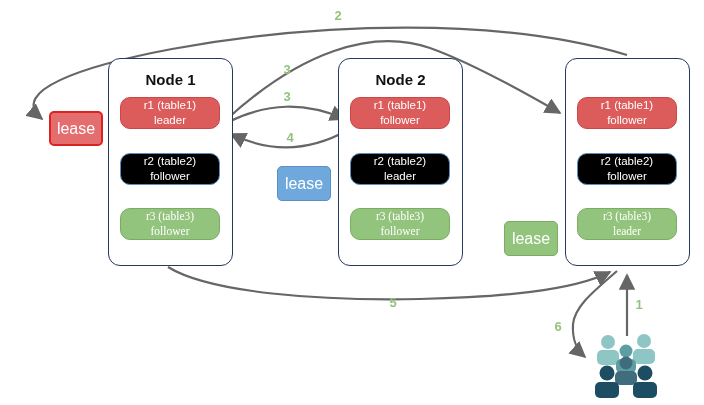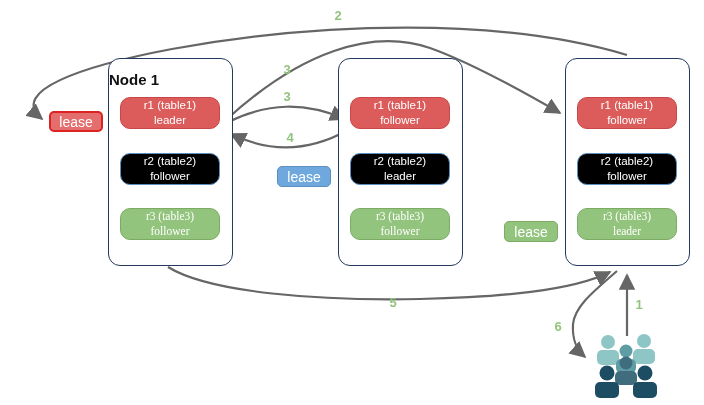--- a/index.html
+++ b/index.html
@@ -7,37 +7,37 @@
     position:relative;width:704px;height:405px;background:#ffffff;overflow:hidden;
     font-family:"Liberation Sans", sans-serif;
   }
   .arrow-layer{position:absolute;left:0;top:0;width:704px;height:405px;}
   .node{
     position:absolute;top:58px;width:125px;height:208px;
     background:#ffffff;border:1.5px solid #23395d;border-radius:12px;
     box-sizing:border-box;
   }
   .node-title{
-    position:absolute;left:0;right:0;top:12px;text-align:left;
+    position:absolute;left:0;right:0;top:12px;text-align:center;
     font-size:15px;font-weight:bold;color:#111111;
   }
   .replica{
     position:absolute;left:11px;width:100px;height:32px;border-radius:10px;
     display:flex;flex-direction:column;align-items:center;justify-content:center;
     color:#ffffff;font-size:11.5px;line-height:1.32;text-align:center;
     box-sizing:border-box;
   }
   .replica.red{background:#dc5b5b;border:1px solid #c94747;}
   .replica.blue{background:#000000;border:1px solid #5a8fc0;}
   .replica.green{background:#93c47d;border:1px solid #7dab64;font-family:Liberation Serif, serif;}
   .r-pos-0{top:38px;} .r-pos-1{top:94px;} .r-pos-2{top:149px;}
   .lease{
-    position:absolute;width:54px;height:21px;border-radius:5px;
+    position:absolute;width:54px;height:35px;border-radius:5px;
     display:flex;align-items:center;justify-content:center;
-    color:#ffffff;font-size:14px;box-sizing:border-box;
+    color:#ffffff;font-size:16px;box-sizing:border-box;
   }
   .lease-red{left:49px;top:111px;background:#e46d6d;border:2px solid #dd2222;}
   .lease-blue{left:277px;top:166px;background:#6fa8dc;border:1px solid #5a8fc0;}
   .lease-green{left:504px;top:221px;background:#93c47d;border:1px solid #7dab64;}
   .step{
     position:absolute;font-size:13px;font-weight:bold;color:#93c47d;
     width:14px;text-align:center;
   }
   .step-2{left:331px;top:8px;}
   .step-3a{left:280px;top:62px;}
@@ -78,20 +78,21 @@
       <span>r2 (table2)</span>
       <span>follower</span>
     </div>
     <div class="replica green r-pos-2">
       <span>r3 (table3)</span>
       <span>follower</span>
     </div>
   </div>
 
   <div class="node" style="left:338px">
+    <div class="node-title">Node 2</div>
     <div class="replica red r-pos-0">
       <span>r1 (table1)</span>
       <span>follower</span>
     </div>
     <div class="replica blue r-pos-1">
       <span>r2 (table2)</span>
       <span>leader</span>
     </div>
     <div class="replica green r-pos-2">
       <span>r3 (table3)</span>

